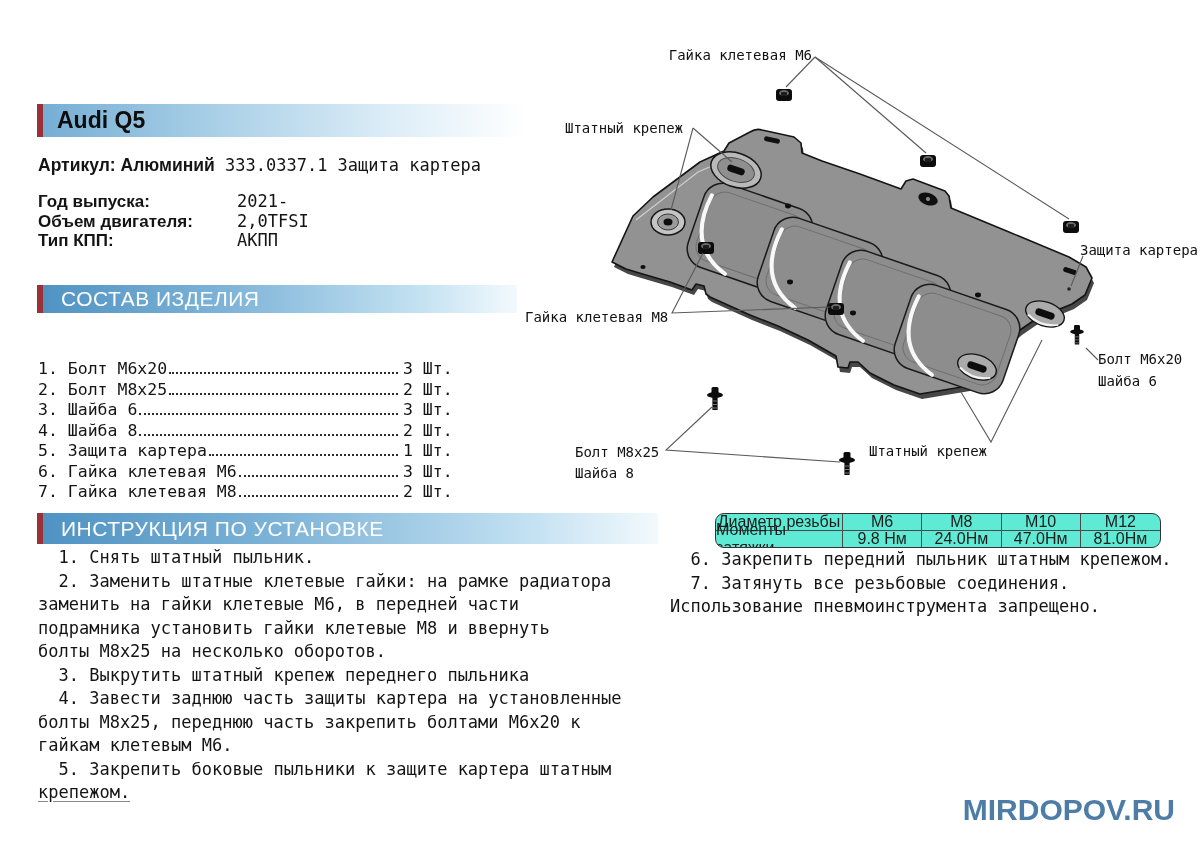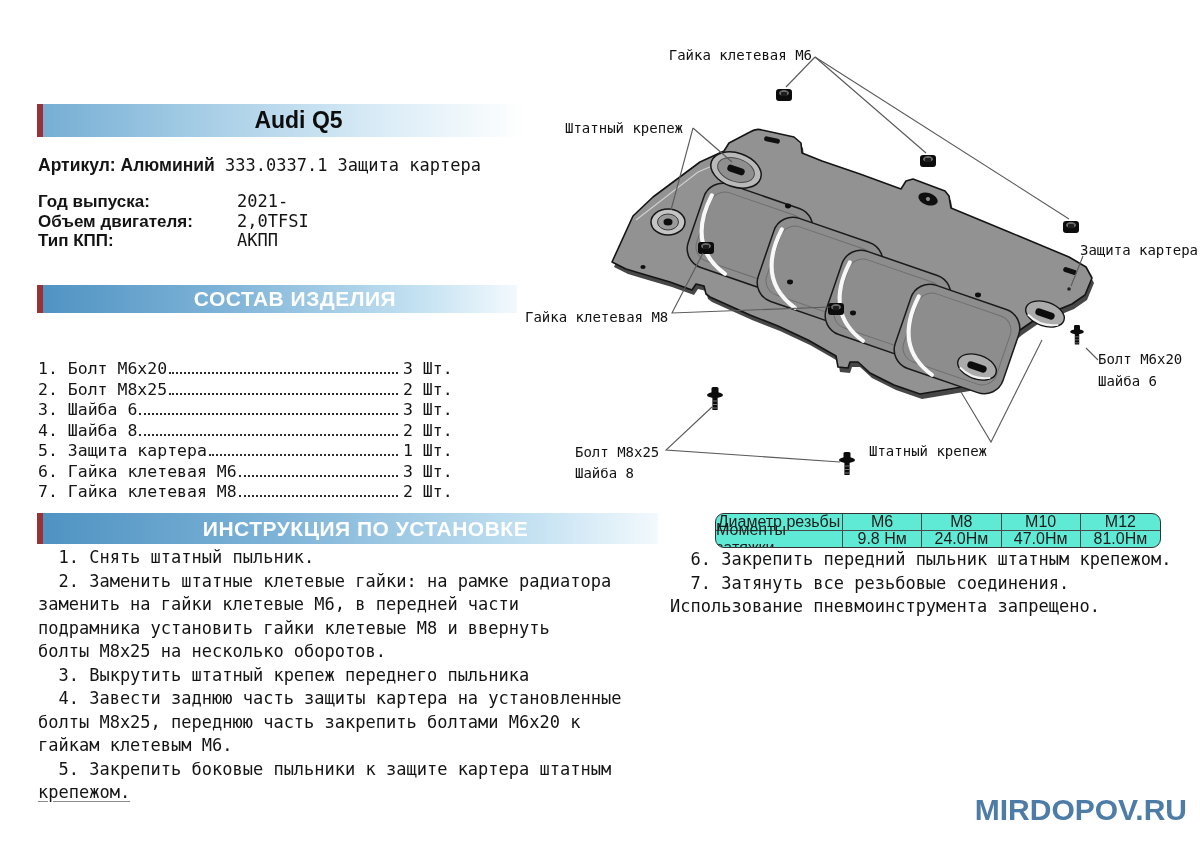--- a/index.html
+++ b/index.html
@@ -1,30 +1,30 @@
 <!DOCTYPE html>
 <html><head>
 <meta charset="utf-8">
 <style>
   html,body{margin:0;padding:0;background:#ffffff;}
   .page{position:relative;width:1200px;height:848px;background:#ffffff;overflow:hidden;
         font-family:"DejaVu Sans Mono", monospace;color:#141414;}
   
-  .band{position:absolute;display:flex;align-items:center;justify-content:center;}
+  .band{position:absolute;display:flex;align-items:center;}
   .redbar{position:absolute;left:0;top:0;bottom:0;width:6px;background:#9a3136;}
   .band-audi{left:37px;top:104px;width:503px;height:33px;
     background:linear-gradient(90deg,#74add3 0%,#a9cfe7 35%,#dcedf7 70%,#ffffff 97%);}
   .band-audi .band-title{font-family:"Liberation Sans",sans-serif;font-weight:bold;
     font-size:23px;color:#0d0d0d;padding-left:20px;}
   .band-sostav{left:37px;top:285px;width:480px;height:28px;
     background:linear-gradient(90deg,#4e92c2 0%,#7fb4d8 40%,#c4e2f2 80%,#f3f9fd 100%);}
   .band-instr{left:37px;top:513px;width:621px;height:31px;
     background:linear-gradient(90deg,#4e92c2 0%,#7fb4d8 40%,#c4e2f2 80%,#f3f9fd 100%);}
   .band-sostav .band-title,.band-instr .band-title{font-family:"Liberation Sans",sans-serif;
-    font-weight:bold;font-size:21px;color:#ffffff;padding-left:36px;letter-spacing:.5px;}
+    font-weight:normal;font-size:21px;color:#ffffff;padding-left:24px;letter-spacing:.5px;}
   
   .article{position:absolute;left:38px;top:155px;font-size:17px;white-space:nowrap;}
   .article b{font-family:"Liberation Sans",sans-serif;font-size:17.5px;}
   .specs{position:absolute;left:38px;top:192px;width:460px;}
   .spec-row{display:flex;height:19.5px;line-height:19.5px;font-size:17px;}
   .spec-label{width:199px;font-family:"Liberation Sans",sans-serif;font-weight:bold;}
   
   .parts{position:absolute;left:38px;top:314px;width:420px;}
   .part-row{display:flex;align-items:baseline;height:20.5px;font-size:16.5px;}
   .part-name{white-space:pre;margin-top:45px;}
@@ -38,21 +38,21 @@
   
   .torque{position:absolute;left:715px;top:513px;width:444px;height:33px;
     border:1.6px solid #333;border-radius:9px;background:#5eead4;overflow:hidden;
     display:grid;grid-template-columns:127px repeat(4,1fr);grid-auto-rows:16.5px;
     font-family:"Liberation Sans",sans-serif;font-size:16px;color:#1c1c1c;}
   .tcell{display:flex;align-items:center;justify-content:center;
     border-right:1.2px solid #4a4a4a;border-bottom:1.2px solid #4a4a4a;}
   .tcell.lastcol{border-right:none;}
   .tcell.lastrow{border-bottom:none;}
   
-  .watermark{position:absolute;right:13px;top:793px;font-family:"Liberation Sans",sans-serif;
+  .watermark{position:absolute;right:25px;top:793px;font-family:"Liberation Sans",sans-serif;
     font-weight:bold;font-size:30px;color:#4d7ca7;letter-spacing:0;}
   
   .diagram{position:absolute;left:520px;top:10px;}
   .diagram text{font-family:"DejaVu Sans Mono",monospace;font-size:14px;fill:#121212;}
   .leaderline{stroke:#5a5a5a;stroke-width:1.1;fill:none;}
 </style>
 </head>
 <body>
 
 <div class="page">

